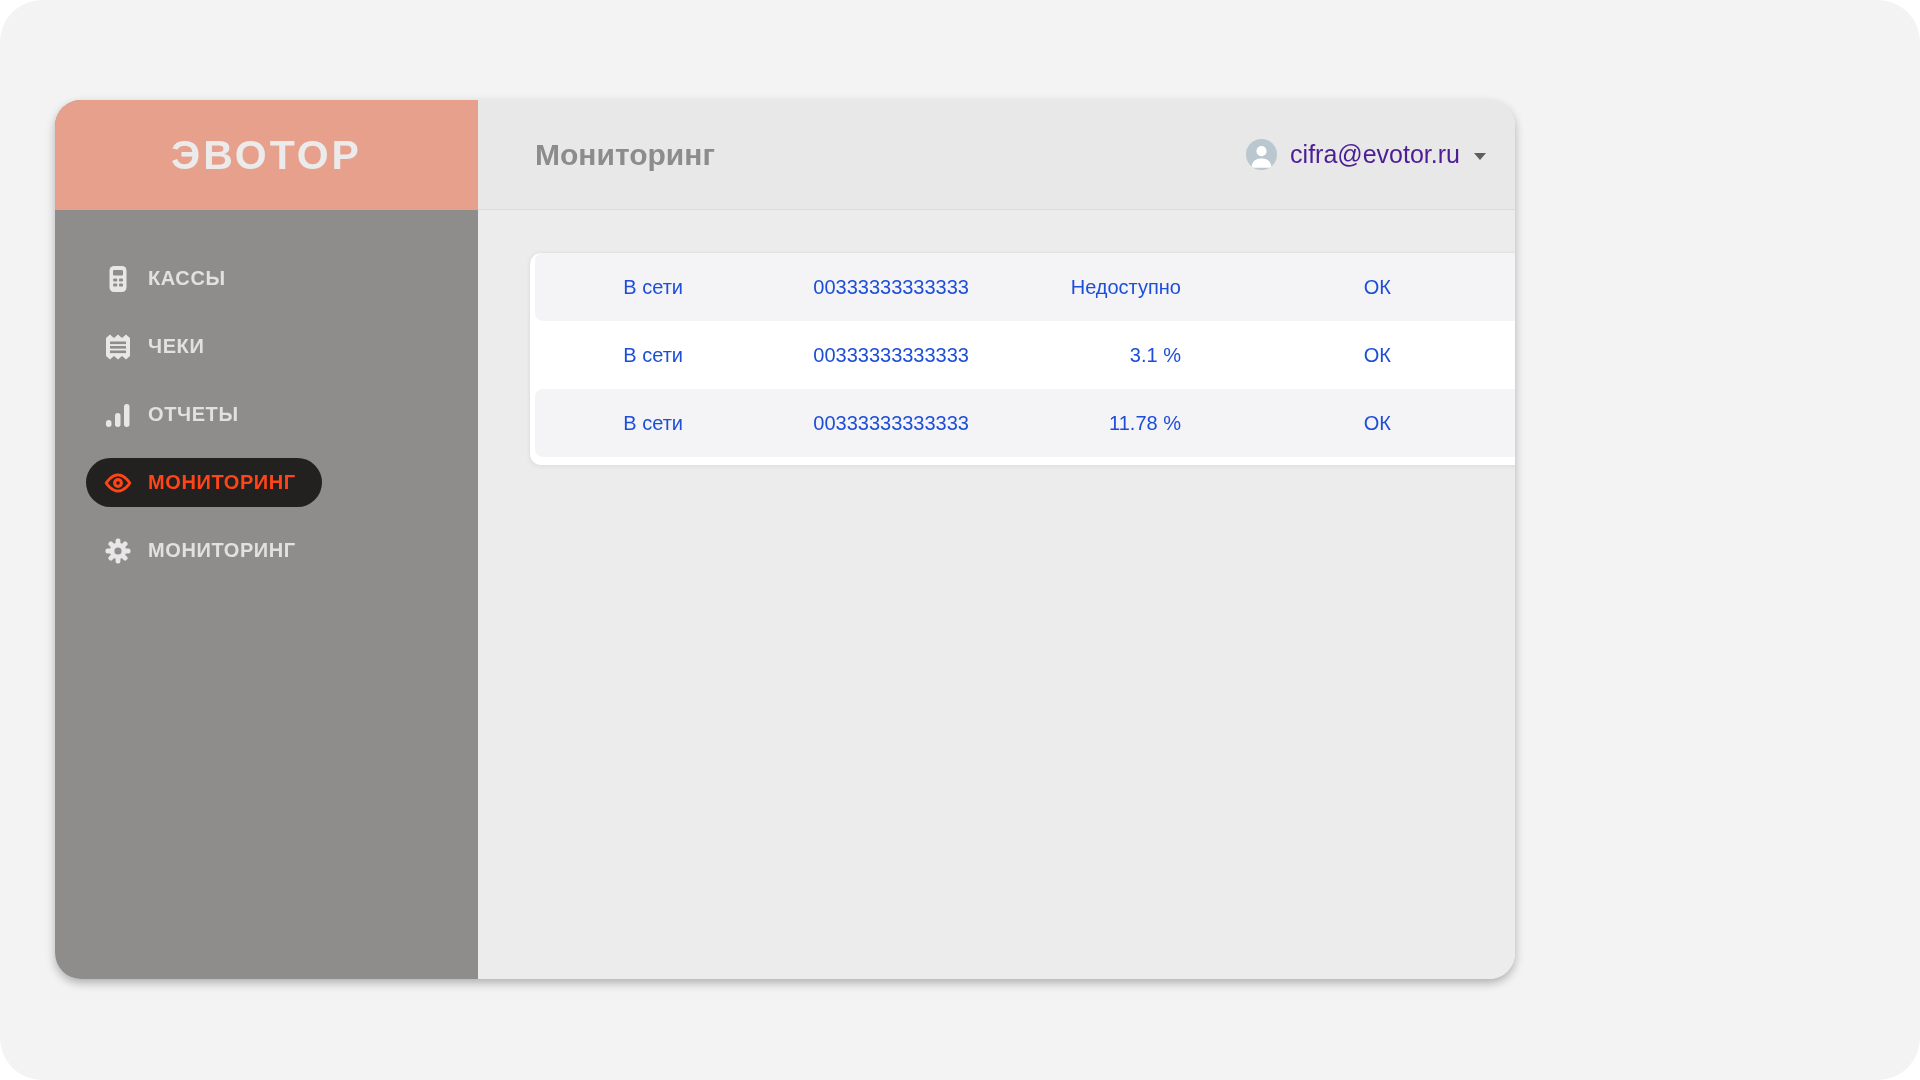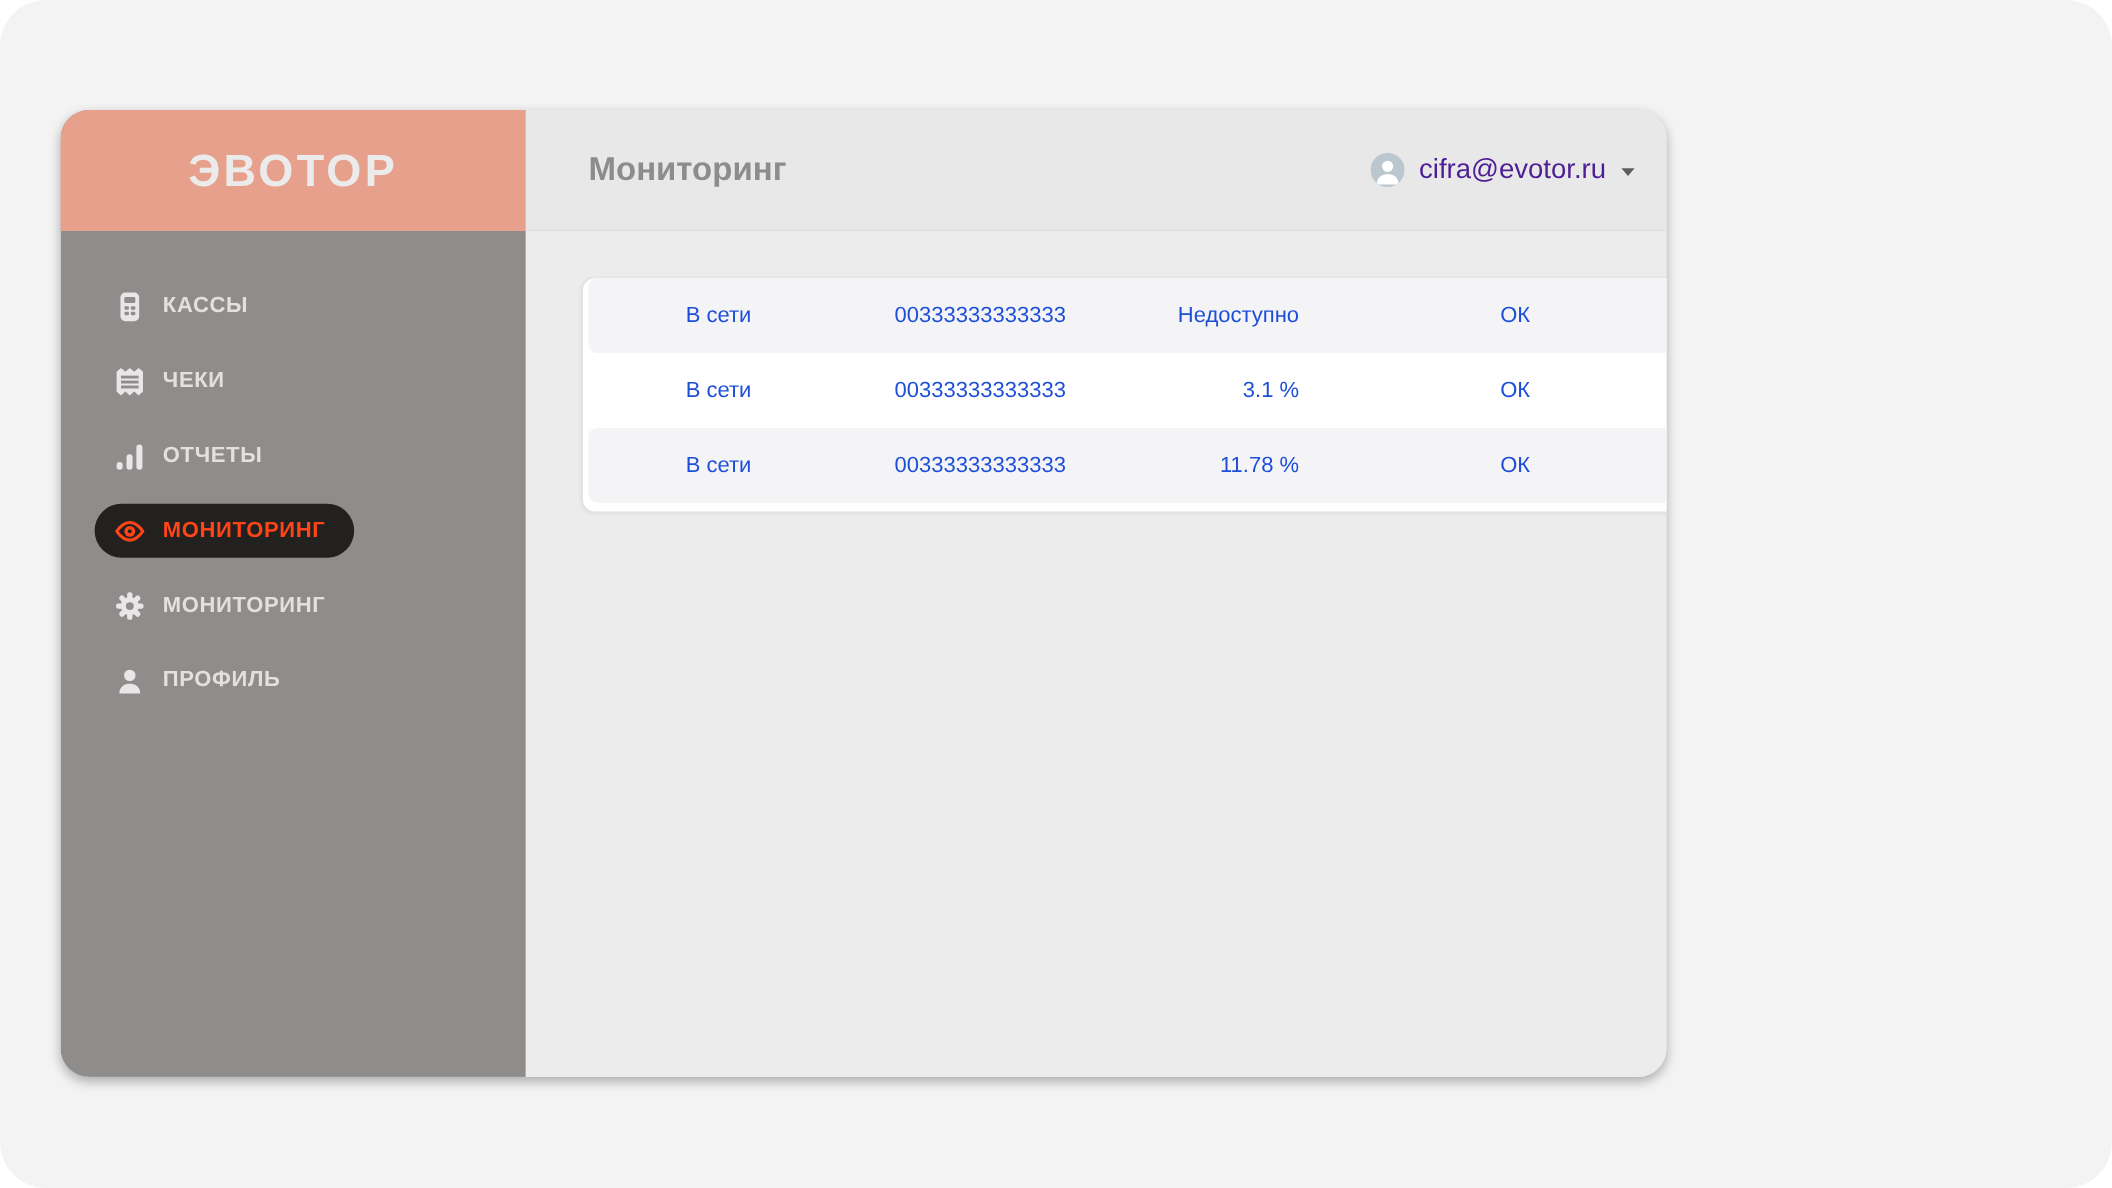--- a/index.html
+++ b/index.html
@@ -132,29 +132,20 @@
                 <rect x="11.6" y="1.5" width="4.8" height="25" rx="2" transform="rotate(90 14 14)"></rect>
                 <rect x="11.6" y="1.5" width="4.8" height="25" rx="2" transform="rotate(135 14 14)"></rect>
                 <circle cx="14" cy="14" r="8.2"></circle>
               </g>
               <circle cx="14" cy="14" r="3.6" fill="#8f8c8c"></circle>
             </svg>
           </span>
           <span class="nav-label">МОНИТОРИНГ</span>
         </div>
 
-        <div class="nav-item">
-          <span class="nav-icon">
-            <svg width="28" height="28" viewBox="0 0 28 28" fill="#e8e6e6">
-              <circle cx="14" cy="9" r="5.2"></circle>
-              <path d="M4.5 25.5 C4.5 18.5 10 16.5 14 16.5 C18 16.5 23.5 18.5 23.5 25.5 Z"></path>
-            </svg>
-          </span>
-          <span class="nav-label">ПРОФИЛЬ</span>
-        </div>
 
 
       </nav>
     </aside>
 
     <main class="main">
       <header class="topbar">
         <h1 class="page-title">Мониторинг</h1>
 
         <div class="user-menu">

